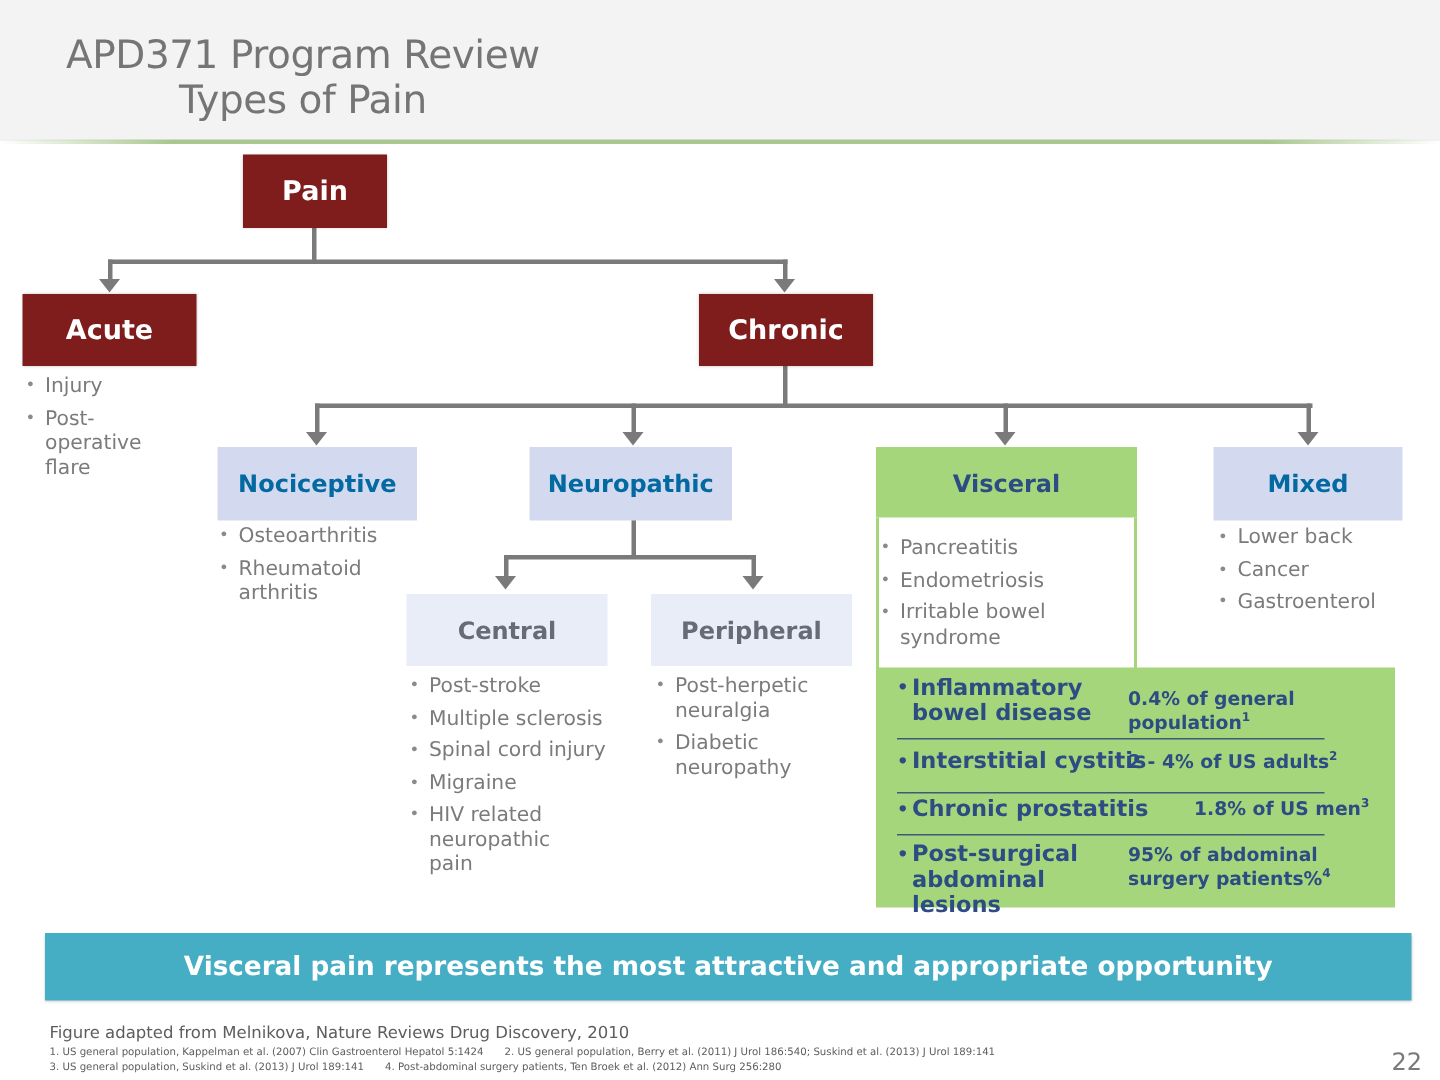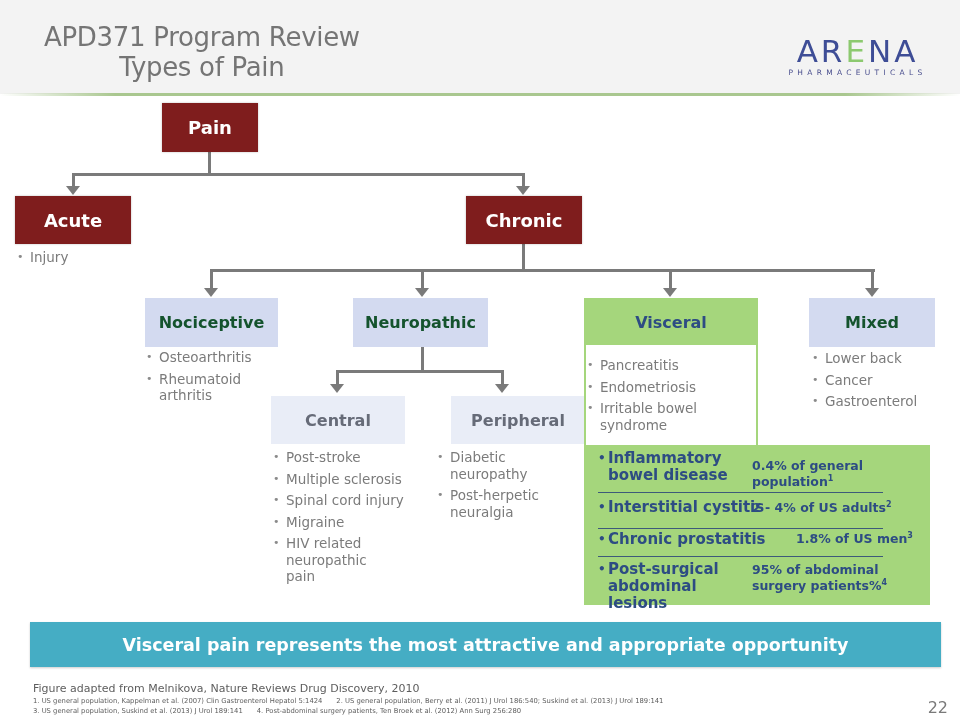--- a/index.html
+++ b/index.html
@@ -8,21 +8,21 @@
   .header-rule { position:absolute; left:0; top:93px; width:960px; height:3px;
     background:linear-gradient(to right, rgba(168,200,140,0) 0%, #a9c78f 12%, #a9c78f 88%, rgba(168,200,140,0) 100%); }
   .title { position:absolute; left:44px; top:22px; color:#757575; font-size:26px; line-height:30px; letter-spacing:-0.3px; }
   .logo { position:absolute; left:785px; top:36px; width:145px; height:44px; }
   .logo-word { font-size:31px; letter-spacing:3px; color:#3e4d96; font-weight:normal; line-height:30px; font-family:"DejaVu Sans", sans-serif; }
   .logo-word .e { color:#8cc96f; }
   .logo-sub { font-size:7.5px; letter-spacing:4.3px; color:#4a4f8e; margin-top:2px; }
 
   .box { position:absolute; display:flex; align-items:center; justify-content:center; font-weight:bold; font-family:"DejaVu Sans", sans-serif; box-sizing:border-box; }
   .dark { background:#7f1d1d; color:#ffffff; font-size:18px; box-shadow:0 0 2px rgba(0,0,0,0.25); }
-  .light { background:#d3daf0; color:#14532d; font-size:16px; }
+  .light { background:#d3daf0; color:#0369a1; font-size:16px; }
   .lighter { background:#e9edf7; color:#666b78; font-size:16px; }
   .green { background:#a5d67c; color:#2d4c83; font-size:16px; }
 
   .line { position:absolute; background:#7a7a7a; }
   .arrow { position:absolute; width:0; height:0; border-left:7px solid transparent; border-right:7px solid transparent; border-top:9px solid #7a7a7a; }
 
   ul.bullets { position:absolute; margin:0; padding:0; list-style:none; color:#7b7b7b; font-size:13.5px; line-height:16.5px; font-family:"DejaVu Sans", sans-serif; }
   ul.bullets li { position:relative; padding-left:13px; margin-bottom:5px; }
   ul.bullets li::before { content:"•"; position:absolute; left:0; top:0; font-size:11px; color:#8a8a8a; }
 
@@ -41,24 +41,20 @@
   .fn-gap { display:inline-block; width:14px; }
   .page-num { position:absolute; right:12px; top:698px; font-size:16px; color:#7a7a7a; }
 </style>
 </head>
 <body>
 
 <div class="header">
   <div class="title">
     <div>APD371 Program Review</div>
     <div>Types of Pain</div>
-  </div>
-  <div class="logo">
-    <div class="logo-word"><span>AR</span><span class="e">E</span><span>NA</span></div>
-    <div class="logo-sub">PHARMACEUTICALS</div>
   </div>
 </div>
 <div class="header-rule"></div>
 
 <div class="line" style="left:208px; top:151px; width:3px; height:23px;"></div>
 <div class="line" style="left:72px; top:173px; width:453px; height:3px;"></div>
 <div class="line" style="left:72px; top:173px; width:3px; height:14px;"></div>
 <div class="arrow" style="left:66px; top:186px;"></div>
 <div class="line" style="left:522px; top:173px; width:3px; height:14px;"></div>
 <div class="arrow" style="left:516px; top:186px;"></div>
@@ -100,44 +96,45 @@
 <div class="box green" style="left:584px; top:298px; width:174px; height:49px;">
   <span>Visceral</span>
 </div>
 <div class="box light" style="left:809px; top:298px; width:126px; height:49px;">
   <span>Mixed</span>
 </div>
 
 <div class="box lighter" style="left:271px; top:396px; width:134px; height:48px;">
   <span>Central</span>
 </div>
-<div class="box lighter" style="left:434px; top:396px; width:134px; height:48px;margin-left:17px;">
+<div class="box lighter" style="left:434px; top:396px; width:134px; height:48px;">
   <span>Peripheral</span>
 </div>
 
 <ul class="bullets" style="left:17px; top:249px; width:95px;">
   <li>Injury</li>
+  <li style="width:70px;">Post-operative flare</li>
 </ul>
 
 <ul class="bullets" style="left:146px; top:349px; width:125px;">
   <li>Osteoarthritis</li>
   <li style="width:90px;">Rheumatoid arthritis</li>
 </ul>
 
 <ul class="bullets" style="left:273px; top:449px; width:140px;">
   <li>Post-stroke</li>
   <li>Multiple sclerosis</li>
   <li>Spinal cord injury</li>
   <li>Migraine</li>
   <li style="width:112px;">HIV related neuropathic pain</li>
 </ul>
 
 <ul class="bullets" style="left:437px; top:449px; width:120px;">
+  <li style="width:100px;">Post-herpetic neuralgia</li>
   <li style="width:80px;">Diabetic neuropathy</li>
-  <li style="width:100px;">Post-herpetic neuralgia</li>
 </ul>
 
 <div class="visceral-list-box"></div>
 <ul class="bullets" style="left:587px; top:357px; width:160px;">
   <li>Pancreatitis</li>
   <li>Endometriosis</li>
   <li style="width:120px;">Irritable bowel syndrome</li>
 </ul>
 
 <ul class="bullets" style="left:812px; top:350px; width:120px;">

